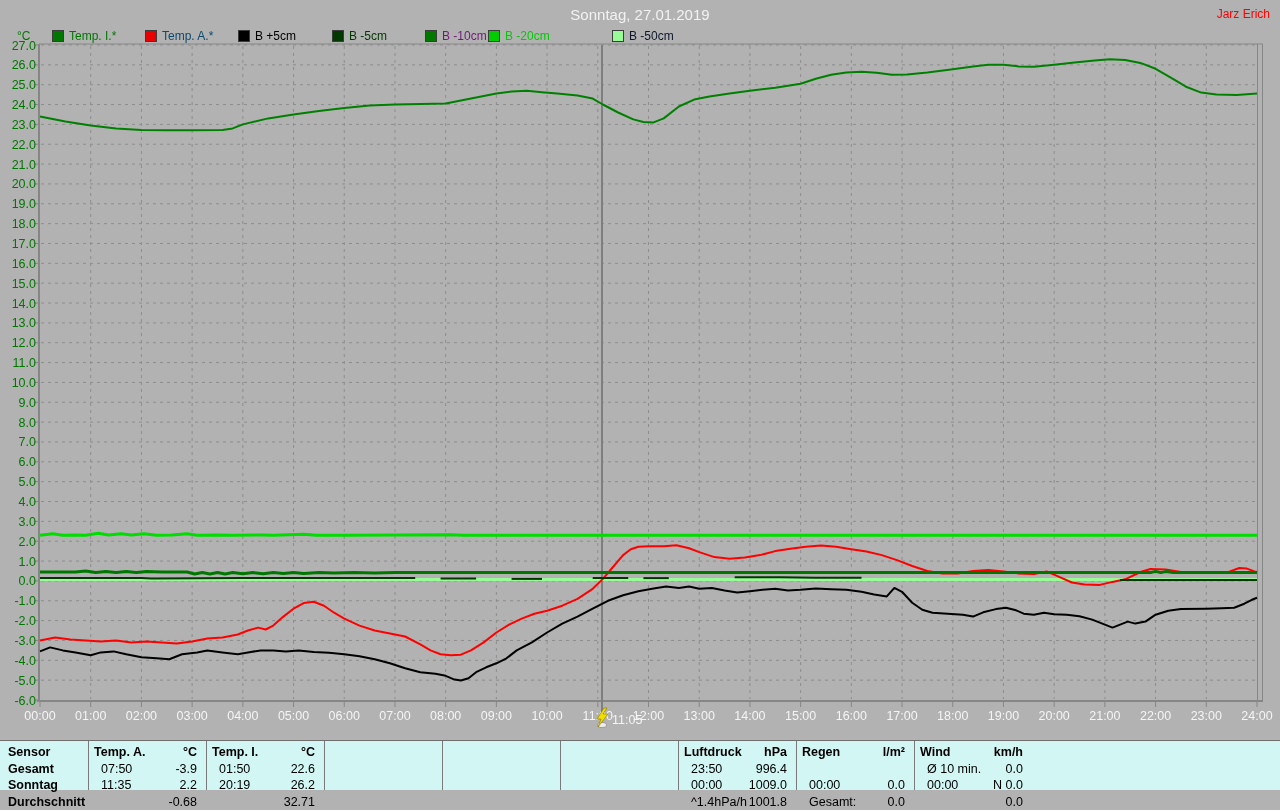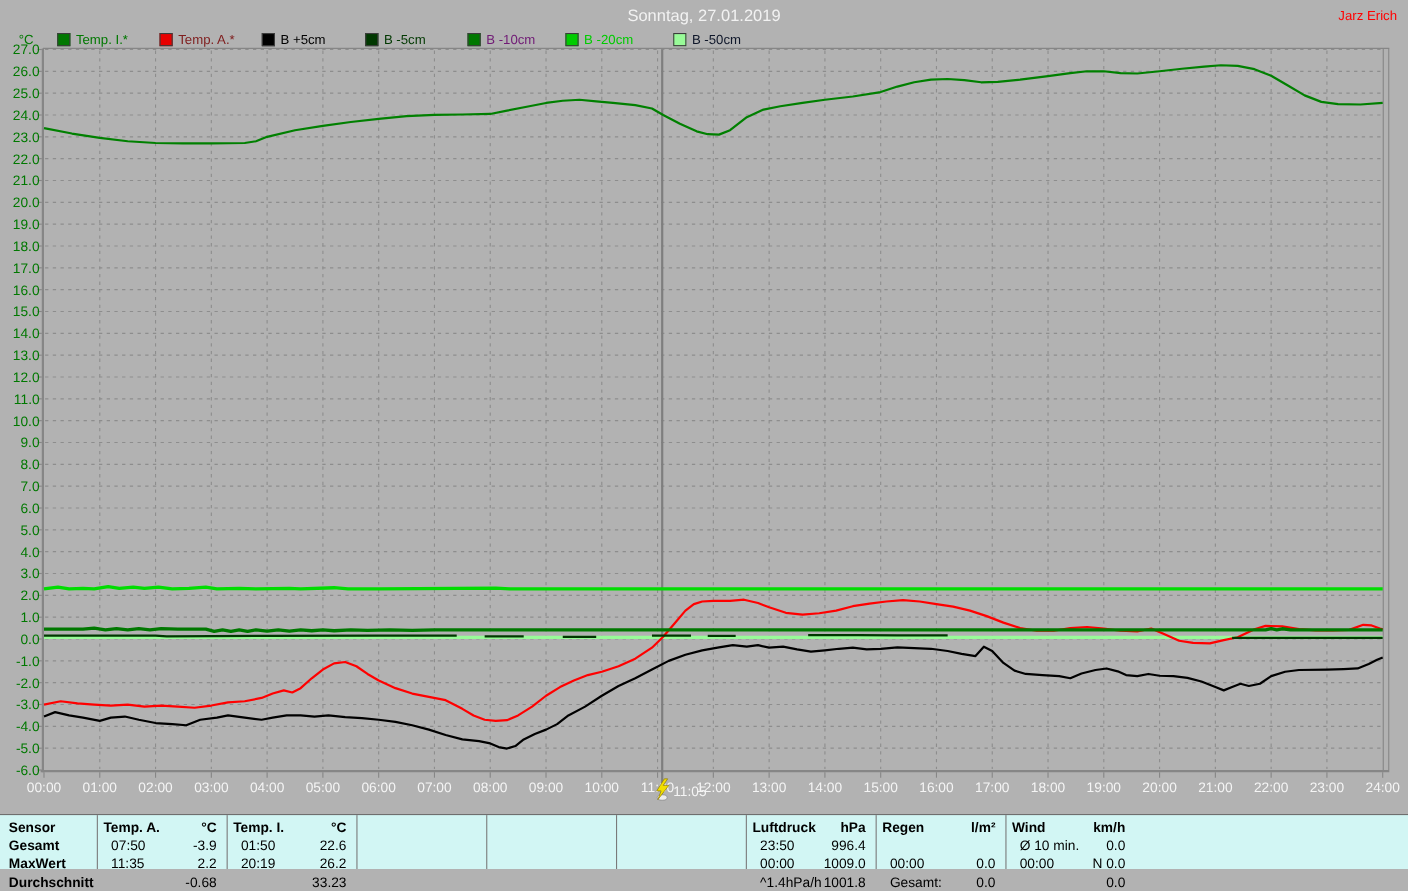--- a/index.html
+++ b/index.html
@@ -34,35 +34,35 @@
   <div id="title" class="abs">Sonntag, 27.01.2019</div>
   <div id="user" class="abs">Jarz Erich</div>
   <div id="yunit" class="abs">°C</div>
   <div id="legend" class="abs">
       <div class="leg-item" style="left: 52px;">
         <span class="leg-sq" style="background: rgb(0, 120, 0);"></span>
         <span class="leg-lb" style="color: rgb(0, 120, 0);">Temp. I.*</span>
       </div>
       <div class="leg-item" style="left: 145px;">
         <span class="leg-sq" style="background: rgb(232, 0, 0);"></span>
-        <span class="leg-lb" style="color: #7f1d1d;">Temp. A.*</span>
+        <span class="leg-lb" style="color: #0c4a6e;">Temp. A.*</span>
       </div>
       <div class="leg-item" style="left: 238px;">
         <span class="leg-sq" style="background: rgb(0, 0, 0);"></span>
         <span class="leg-lb" style="color: rgb(0, 0, 0);">B +5cm</span>
       </div>
       <div class="leg-item" style="left: 332px;">
         <span class="leg-sq" style="background: rgb(0, 56, 0);"></span>
         <span class="leg-lb" style="color: rgb(0, 56, 0);">B -5cm</span>
       </div>
       <div class="leg-item" style="left: 425px;">
         <span class="leg-sq" style="background: rgb(0, 120, 0);"></span>
         <span class="leg-lb" style="color: #701a75;">B -10cm</span>
       </div>
-      <div class="leg-item" style="left: 514px;">
+      <div class="leg-item" style="left: 488px;">
         <span class="leg-sq" style="background: rgb(0, 204, 0);"></span>
         <span class="leg-lb" style="color: rgb(0, 204, 0);">B -20cm</span>
       </div>
       <div class="leg-item" style="left: 612px;">
         <span class="leg-sq" style="background: rgb(152, 251, 152);"></span>
         <span class="leg-lb" style="color: #0f172a;">B -50cm</span>
       </div>
     </div>
   <svg id="chart" class="abs" width="1280" height="740">
       <g stroke="#8d8d8d" stroke-width="1" stroke-dasharray="3,4">
@@ -285,21 +285,21 @@
       <g>
         <ellipse cx="602" cy="725" rx="4.5" ry="2.5" fill="#ededed" stroke="#8a8a8a" stroke-width="0.7"></ellipse>
         <polygon points="604,708 597,719 601,719 598,727 608,714 603,714 607,708" fill="#f2df00" stroke="#8a7400" stroke-width="0.6"></polygon>
         <text x="612" y="724" fill="#f5f5f5" font-size="12.5px">11:05</text>
       </g>
     </svg>
   <div id="footer" class="abs">
       <div class="f-col" id="f-labels">
         <div class="fr">Sensor</div>
         <div class="fr">Gesamt</div>
-        <div class="fr">MaxWert</div>
+        <div class="fr">Sonntag</div>
         <div class="fr">Durchschnitt</div>
       </div>
       <div class="f-col f-group">
         <div class="fr">
           <span class="hl">Temp. A.</span>
           <span class="hu">°C</span>
         </div>
         <div class="fr">
           <span class="tv">07:50</span>
           <span class="vv">-3.9</span>
@@ -321,21 +321,21 @@
         <div class="fr">
           <span class="tv">01:50</span>
           <span class="vv">22.6</span>
         </div>
         <div class="fr">
           <span class="tv">20:19</span>
           <span class="vv">26.2</span>
         </div>
         <div class="fr">
           <span class="tv"></span>
-          <span class="vv">33.23</span>
+          <span class="vv">32.71</span>
         </div>
       </div>
       <div class="f-col f-group">
         <div class="fr">
           <span class="hl"></span>
           <span class="hu"></span>
         </div>
         <div class="fr">
           <span class="tv"></span>
           <span class="vv"></span>

